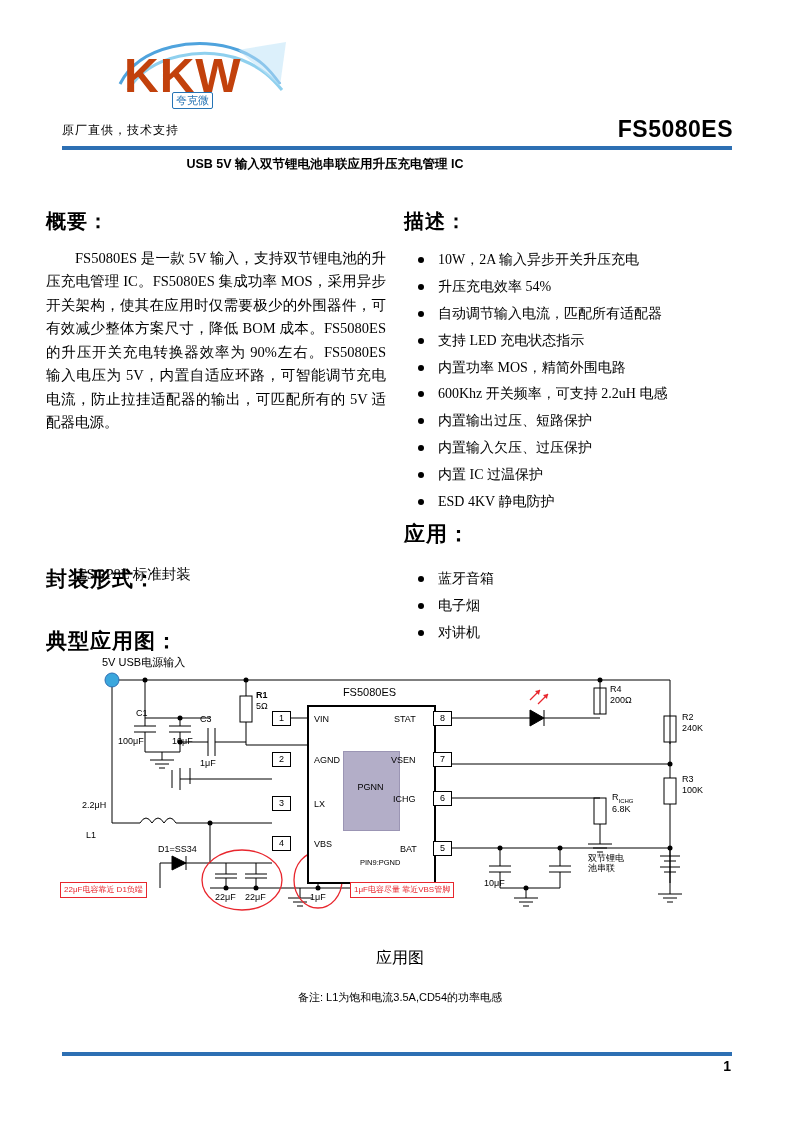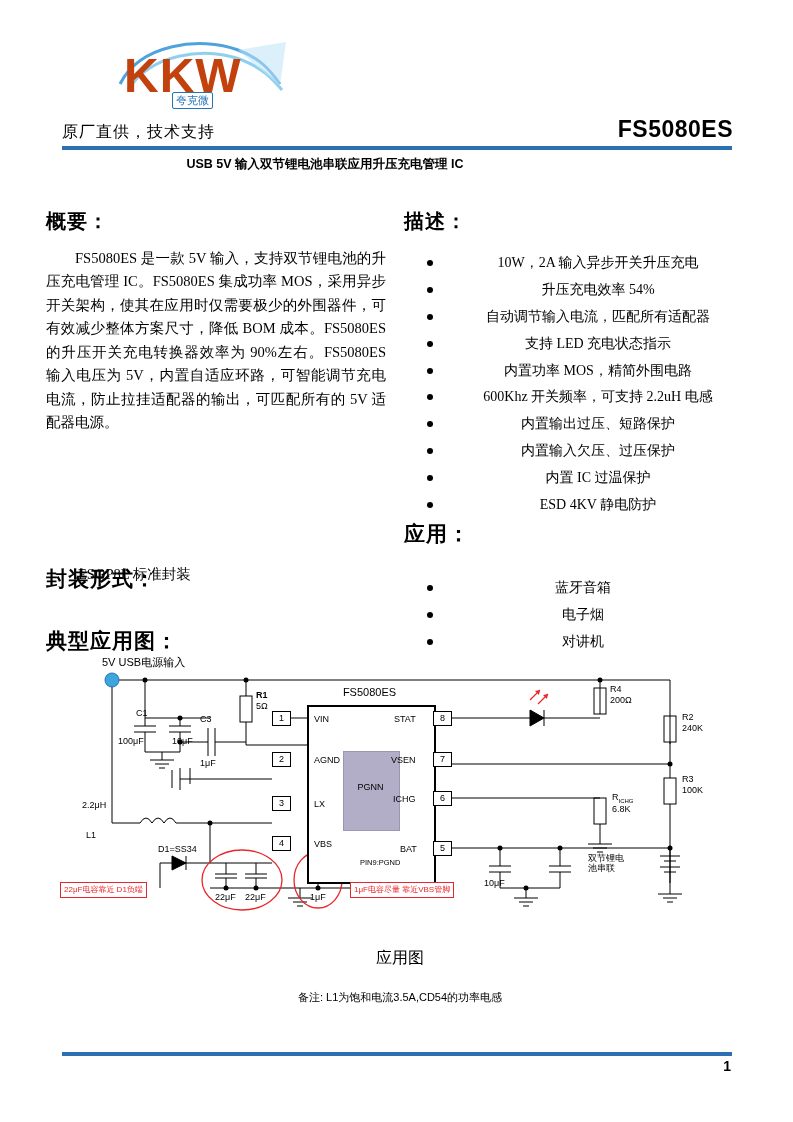--- a/index.html
+++ b/index.html
@@ -25,21 +25,21 @@
   .logo-sub{
     position:absolute;left:62px;top:52px;
     font-size:11px;color:#2574b5;
     font-family:"Liberation Sans", sans-serif;
     border:1px solid #2574b5;padding:0px 3px;border-radius:2px;
   }
   .logo-swoosh{position:absolute;left:0;top:0;}
 
   .hdr-left{
     position:absolute;left:62px;top:122px;
-    font-size:16px;letter-spacing:1px;
+    font-size:12px;letter-spacing:1px;
   }
   .hdr-right{
     position:absolute;right:60px;top:116px;
     font-family:"Liberation Sans", sans-serif;
     font-size:23px;font-weight:bold;letter-spacing:.5px;
   }
   .rule-top{
     position:absolute;left:62px;top:146px;width:670px;height:4px;
     background:#2d6fb3;
   }
@@ -53,21 +53,21 @@
   .col-left{position:absolute;left:46px;top:208px;width:340px;}
   .col-right{position:absolute;left:404px;top:208px;width:360px;}
 
   .sec-title{
     font-size:20px;font-weight:bold;margin:0 0 12px 0;letter-spacing:1px;
   }
   .para{
     font-size:14.5px;line-height:1.62;text-align:justify;
     text-indent:2em;margin:0;
   }
-  ul.bullets{list-style:none;margin:15px;padding:0;text-align:center;}
+  ul.bullets{list-style:none;margin:6px;padding:0;}
   ul.bullets li{
     position:relative;padding-left:28px;
     font-size:14px;line-height:1.92;
   }
   ul.bullets li:before{
     content:"";position:absolute;left:8px;top:10px;
     width:6px;height:6px;border-radius:50%;background:#000;
   }
 
   

